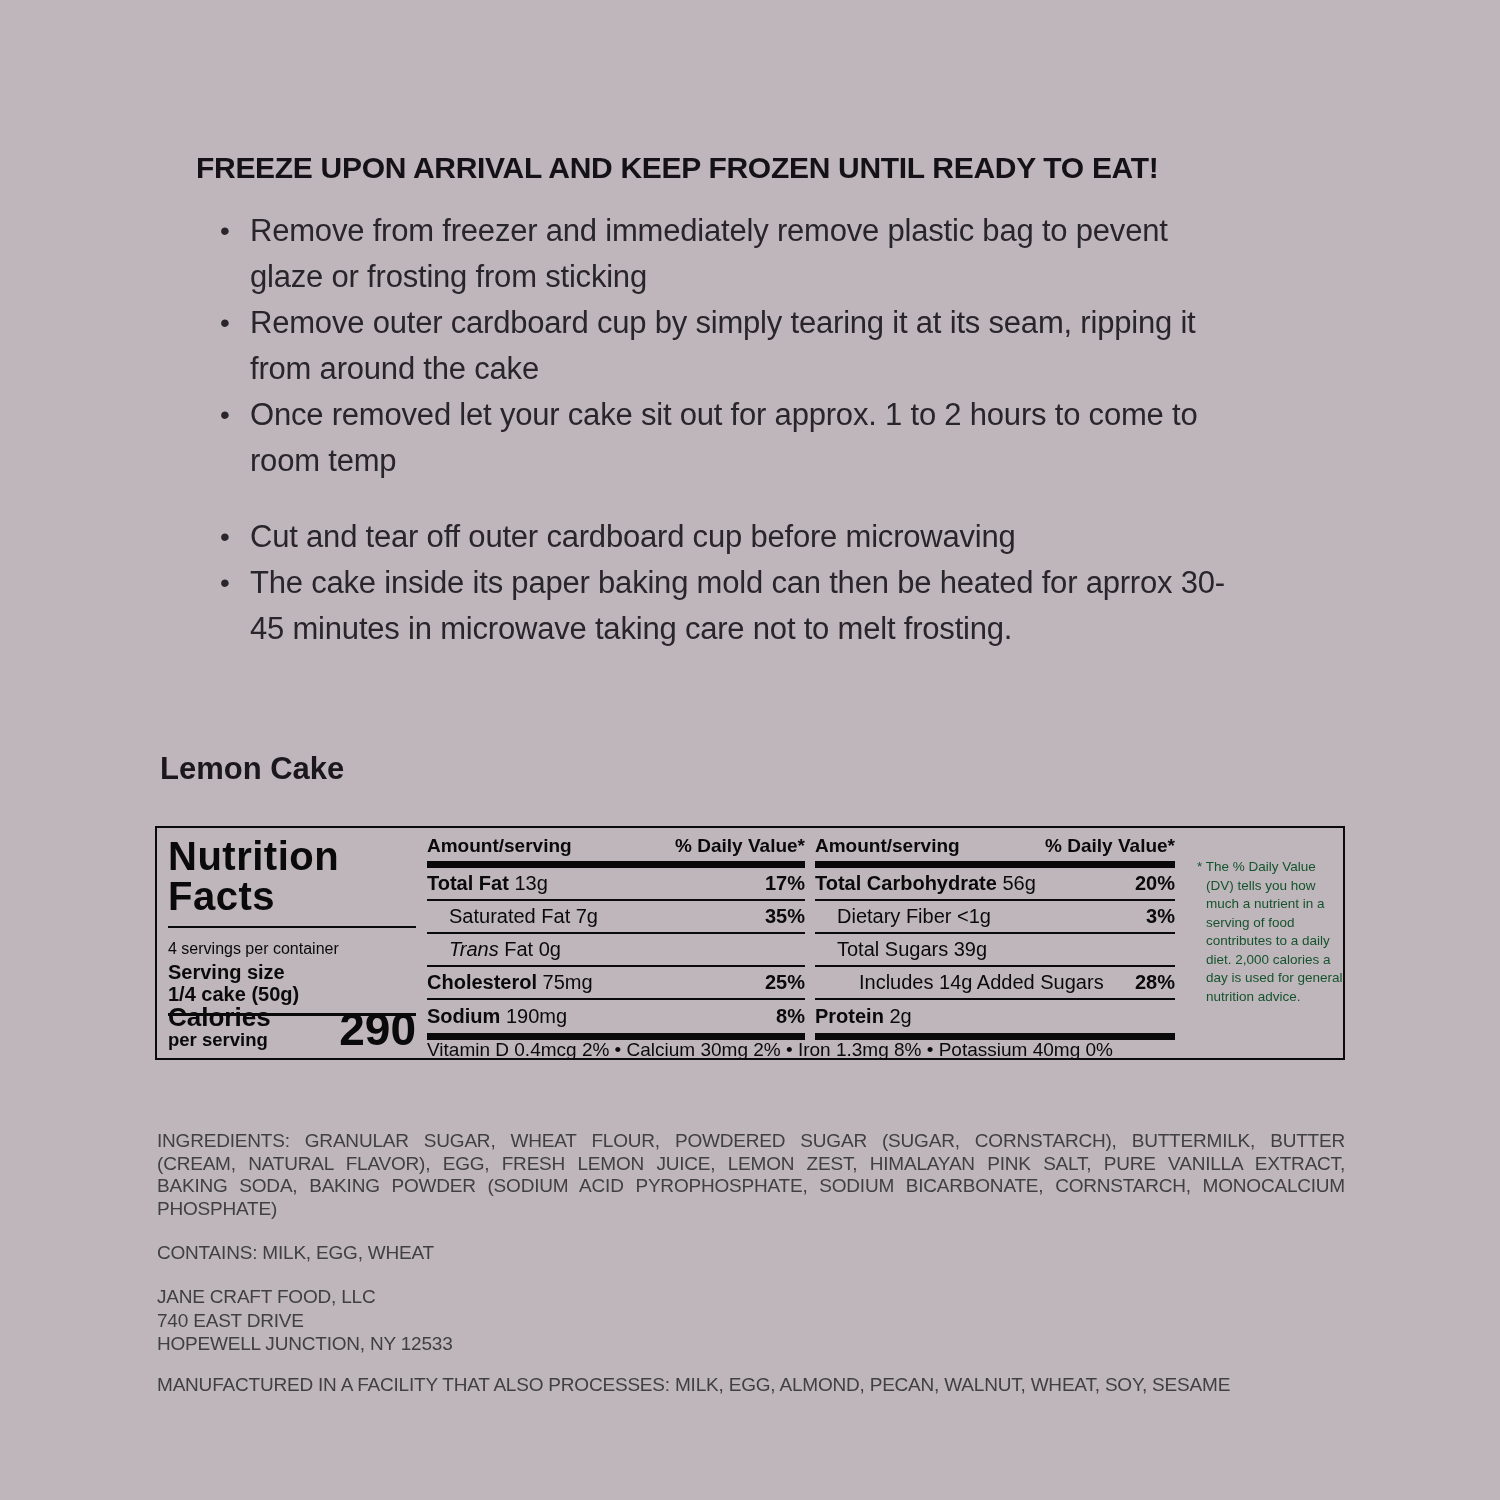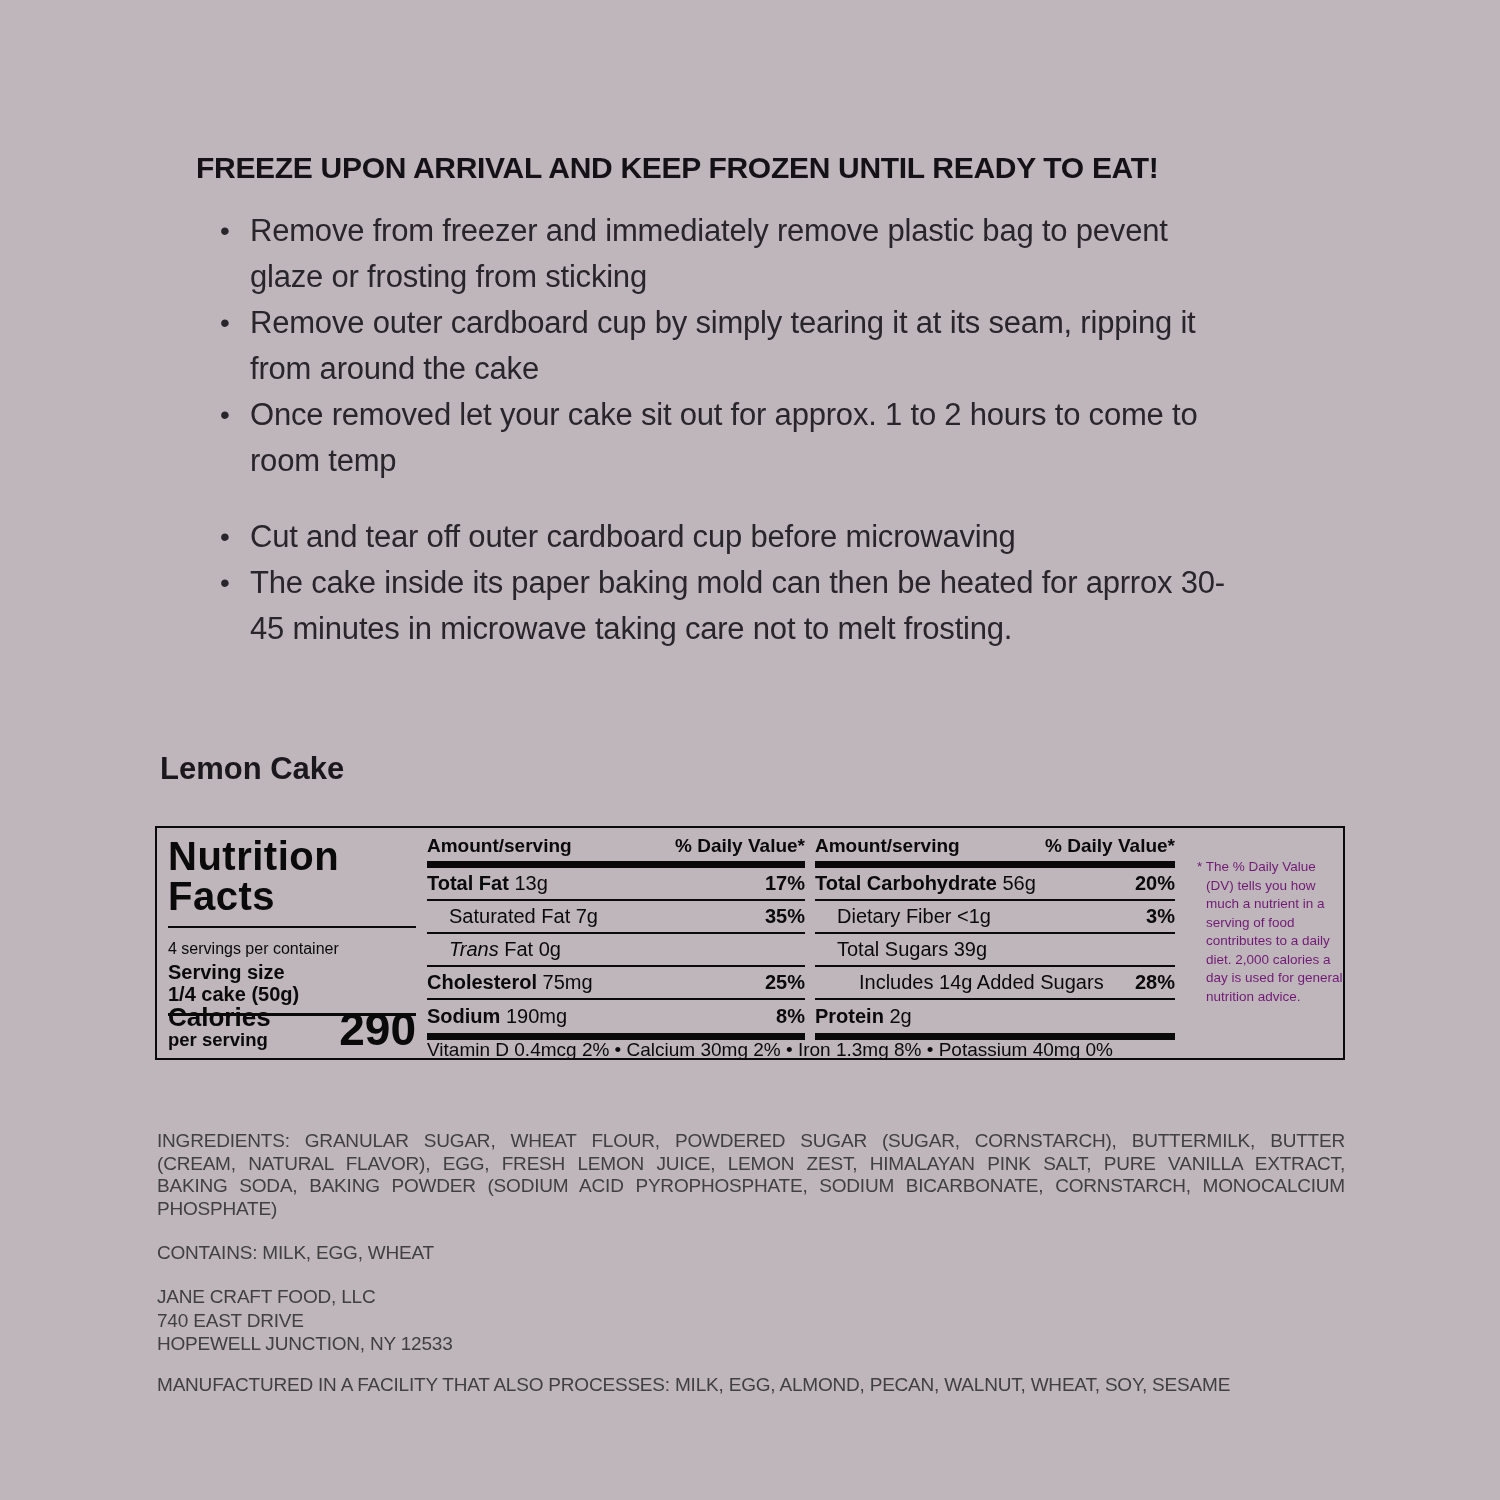--- a/index.html
+++ b/index.html
@@ -57,21 +57,21 @@
   .nrow.sep{border-bottom:2px solid #0a0a0a;}
   .nname{white-space:pre;}
   .nname .b{font-weight:bold;}
   .nname .i{font-style:italic;}
   .indent1 .nname{padding-left:22px;}
   .indent2 .nname{padding-left:44px;}
   .ndv{font-weight:bold;}
   .nfp-vitamins{position:absolute;left:270px;top:211px;width:750px;font-size:19px;}
   .nfp-footnote{
     position:absolute;left:1040px;top:30px;width:138px;
-    font-size:13.5px;line-height:18.5px;color:#701a75;
+    font-size:13.5px;line-height:18.5px;color:#14532d;
     padding-left:9px;text-indent:-9px;
   }
   
   .smallcaps-block{position:absolute;left:157px;width:1188px;color:#404040;margin-top:48px;}
   .ing{top:1082px;}
   .ing-line{font-size:19px;line-height:22.5px;letter-spacing:-0.2px;}
   .ing-line.just{text-align:justify;text-align-last:justify;}
   .contains{top:1193px;font-size:19px;line-height:23px;letter-spacing:-0.2px;}
   .mfr{top:1237px;font-size:19px;line-height:23.5px;letter-spacing:-0.2px;}
   .facility{top:1325px;font-size:19px;line-height:23px;letter-spacing:-0.2px;}

